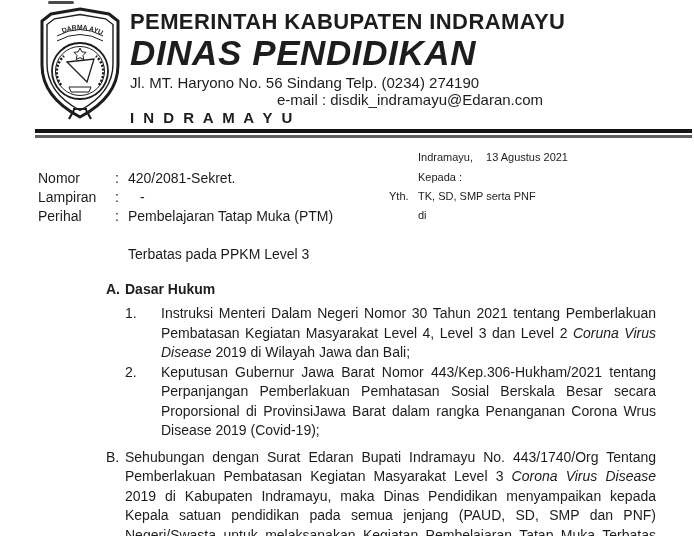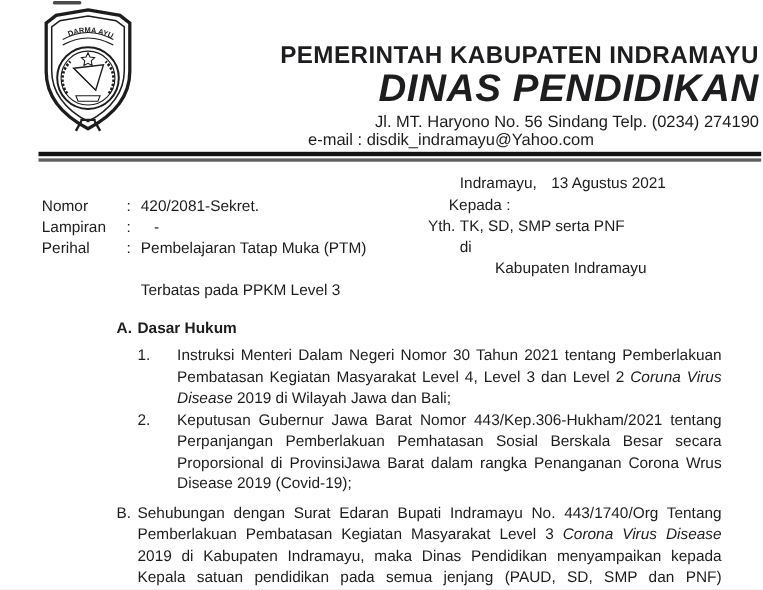--- a/index.html
+++ b/index.html
@@ -20,40 +20,40 @@
     width: 26px; height: 3px; background: #2a2a2a;
     border-radius: 2px; opacity: .85;
   }
   
   .letterhead { position: relative; padding-top: 9px; }
   .crest {
     position: absolute; left: 30px; top: 7px;
     width: 100px; height: 114px;
   }
   .crest svg { width: 100%; height: 100%; }
-  .head-block { margin-left: 130px; margin-right: 4px; text-align: right; margin-top: 28px; }
+  .head-block { margin-left: 130px; margin-right: 4px; text-align: left; }
   .gov-line   { font-size: 22px; font-weight: bold; letter-spacing: .4px; line-height: 25px; }
   .agency-line{ font-size: 35px; font-weight: bold; letter-spacing: .6px; line-height: 38px; font-style: italic; }
   .addr-line  { font-size: 15px; line-height: 17px; margin-top: 2px; }
   .webmail-line { font-size: 15px; line-height: 17px; display: flex; justify-content: center; gap: 14px; }
   .city-line  { font-size: 15px; font-weight: bold; letter-spacing: 2.5px; line-height: 18px; margin-top: 1px; }
   .rule { margin: 2px 2px 0 35px; }
   .rule-top    { border-top: 4px solid #141414; }
   .rule-bottom { border-top: 3px solid #5f5f5f; margin-top: 2px; }
   
   .info-row { display: flex; margin-top: 10px; padding-left: 38px; }
   .meta { width: 351px; padding-top: 21px; font-size: 14px; }
   .meta-line { display: flex; line-height: 19px; }
   .meta-label { width: 77px; }
   .meta-colon { width: 13px; }
   .meta-value.dash { padding-left: 12px; }
   .meta-cont { margin-left: 90px; line-height: 19px; margin-top: 19px; }
-  .addressee { width: 300px; font-size: 14px; line-height: 19px; }
+  .addressee { width: 300px; font-size: 11px; line-height: 19px; }
   .date-line { display: flex; gap: 13px; margin-left: 29px; }
-  .kepada-line { margin-left: 19px; margin-top: 1px; }
+  .kepada-line { margin-left: 29px; margin-top: 1px; }
   .yth-row { display: flex; }
   .yth-label { width: 29px; }
   .recipient-loc { padding-left: 32px; }
   
   .body { margin: 15px 38px 0 106px; font-size: 14px; }
   .sec-head { display: flex; font-weight: bold; line-height: 20px; }
   .sec-label { width: 19px; }
   .list { margin-left: 19px; margin-top: 5px; }
   .list-item { display: flex; line-height: 19.5px; }
   .item-num { width: 16px; flex: none; }
@@ -87,22 +87,23 @@
           <path d="M44 103 L39 112 M56 103 L61 112 M43 102 L57 102" stroke-width="2.2"></path>
         </g>
         <text font-size="6.8" font-weight="bold" fill="#1d1d1f" font-family="Liberation Sans, sans-serif"><textPath href="#crestArc" startOffset="13%">DARMA AYU</textPath></text>
       </svg>
     </div>
     <div class="head-block">
       <div class="gov-line">PEMERINTAH KABUPATEN INDRAMAYU</div>
       <div class="agency-line">DINAS PENDIDIKAN</div>
       <div class="addr-line">Jl. MT. Haryono No. 56 Sindang Telp. (0234) 274190</div>
       <div class="webmail-line">
-          <span>e-mail : disdik_indramayu@Yahoo.com</span>
+          <span>e-mail : disdik_indramayu@Edaran.com</span>
         </div>
+      <div class="city-line">I N D R A M A Y U</div>
     </div>
   </div>
   <div class="rule">
     <div class="rule-top"></div>
     <div class="rule-bottom"></div>
   </div>
 
   <div class="info-row">
     <div class="meta">
       <div class="meta-line">
@@ -126,21 +127,20 @@
       <div class="date-line">
           <span>Indramayu,</span>
           <span>13 Agustus 2021</span>
         </div>
       <div class="kepada-line">Kepada :</div>
       <div class="yth-row">
         <span class="yth-label">Yth.</span>
         <div>
           <div>TK, SD, SMP serta PNF</div>
           <div>di</div>
-          <div class="recipient-loc">Kabupaten Indramayu</div>
         </div>
       </div>
     </div>
   </div>
 
   <div class="body">
     <div class="sec-head">
       <span class="sec-label">A.</span>
         <span>Dasar Hukum</span>
     </div>

